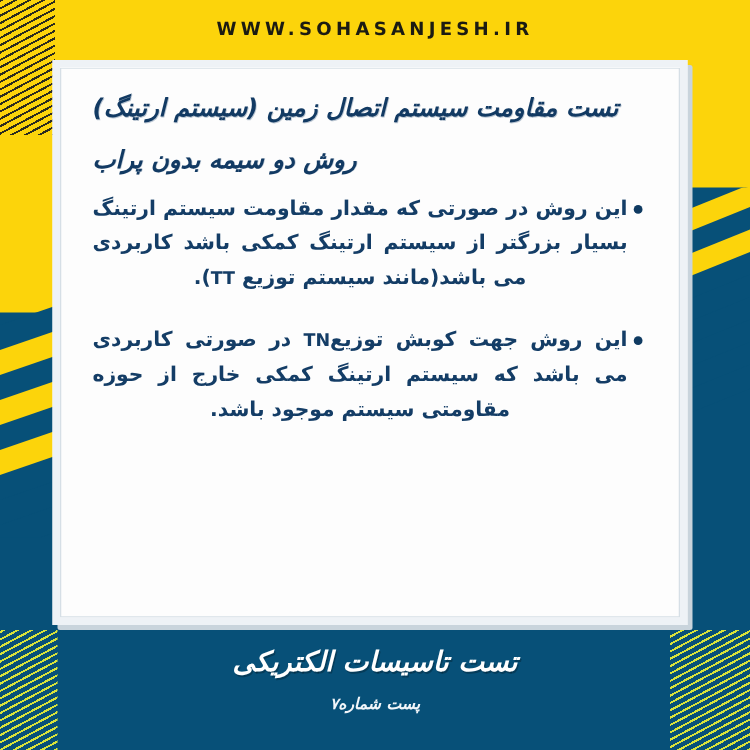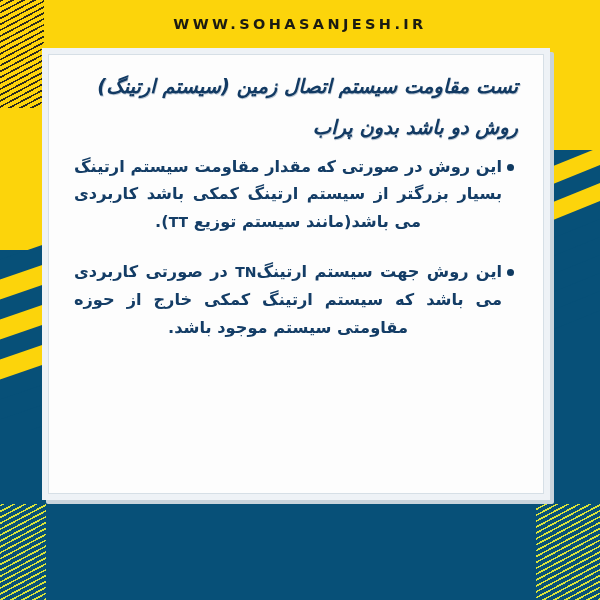--- a/index.html
+++ b/index.html
@@ -136,21 +136,21 @@
   }
   .card-inner {
     position: absolute;
     inset: 0;
     padding: 18px 26px 16px 26px;
     box-sizing: border-box;
   }
 
   
   .title-line {
-    text-align: right;
+    text-align: left;
     color: #123a63;
     font-weight: bold;
     font-style: italic;
     font-size: 19.5px;
     line-height: 1.5;
     letter-spacing: -0.2px;
     text-shadow: 0.6px 0.6px 0 rgba(18,58,99,0.28);
   }
   .title-line.second {
     margin-top: 12px;
@@ -266,34 +266,38 @@
   <div class="hatch br"></div>
 
   <div class="site-url">WWW.SOHASANJESH.IR</div>
 
   <div class="card-shadow"></div>
   <div class="card">
     <div class="card-inner">
 
       <div class="title-line">تست مقاومت سیستم اتصال زمین (سیستم ارتینگ)</div>
 
-      <div class="title-line second">روش دو باشد بدون پراب</div>
+      <div class="title-line second">روش دو سیمه بدون پراب</div>
 
 
       <ul class="bullets">
 
         <li class="bullet">
           <span class="bullet-dot"></span>
           <span class="bullet-text"><span>این روش در صورتی که مقدار مقاومت سیستم ارتینگ بسیار بزرگتر از سیستم ارتینگ کمکی باشد کاربردی می باشد(مانند سیستم توزیع </span><span class="ltr-token">TT</span><span>).</span></span>
         </li>
 
         <li class="bullet">
           <span class="bullet-dot"></span>
-          <span class="bullet-text"><span>این روش جهت سیستم ارتینگ</span><span class="ltr-token">TN</span><span> در صورتی کاربردی می باشد که سیستم ارتینگ کمکی خارج از حوزه مقاومتی سیستم موجود باشد.</span></span>
+          <span class="bullet-text"><span>این روش جهت کوبش توزیع</span><span class="ltr-token">TN</span><span> در صورتی کاربردی می باشد که سیستم ارتینگ کمکی خارج از حوزه مقاومتی سیستم موجود باشد.</span></span>
         </li>
 
 
       </ul>
     </div>
   </div>
 
+  <div class="footer">
+    <div class="footer-title">تست تاسیسات الکتریکی</div>
+    <div class="footer-sub">پست شماره۷</div>
+  </div>
 
 </div>
 
 </body></html>

